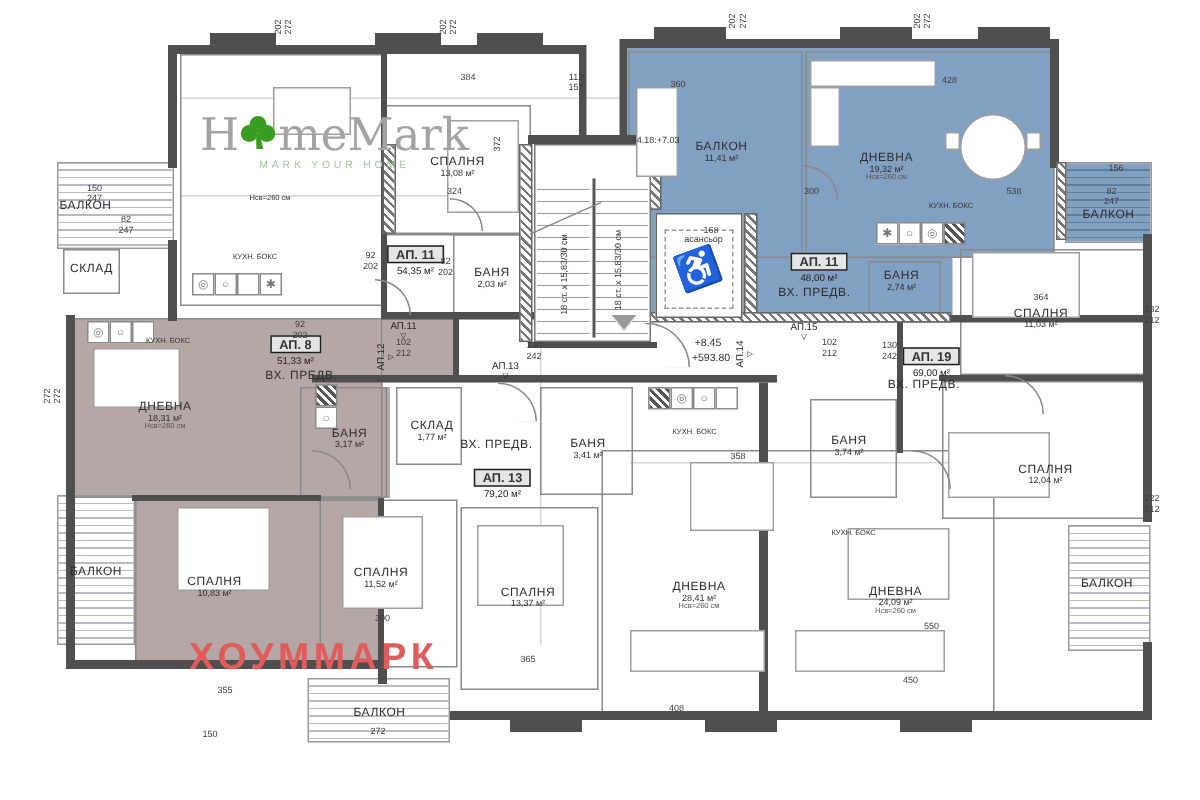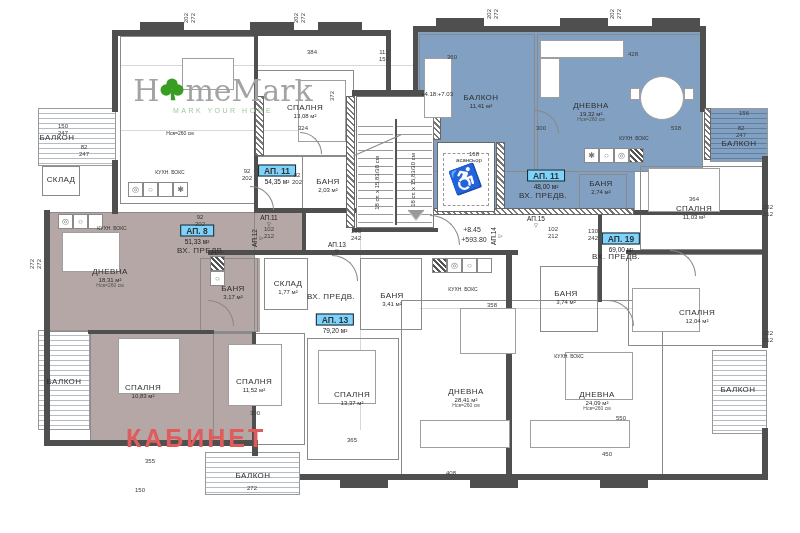--- a/index.html
+++ b/index.html
@@ -39,21 +39,21 @@
   .fix{position:absolute;display:flex;}
   .fix .cell{width:15px;height:15px;border:1px solid #8a8a8a;box-sizing:border-box;background:#fff;
              display:flex;align-items:center;justify-content:center;font-size:8px;color:#777;}
   .fix .cell.dark{background:repeating-linear-gradient(45deg,#555 0 2px,#fff 2px 4px);}
   
   .room-label{position:absolute;transform:translate(-50%,-50%);text-align:center;white-space:nowrap;color:#2e2e2e;line-height:1.1;}
   .room-label .nm{font-size:8px;letter-spacing:.4px;}
   .room-label .ar{font-size:6px;}
   .room-label .nt{font-size:5px;color:#555;}
   .tag{position:absolute;transform:translate(-50%,-50%);text-align:center;line-height:1.2;}
-  .tag .tag-box{display:inline-block;border:1.5px solid #1e1e1e;background:#7dd3fc;font-weight:bold;font-size:8.5px;padding:0 5px;}
+  .tag .tag-box{display:inline-block;border:1.5px solid #1e1e1e;background:#e5e5e5;font-weight:bold;font-size:8.5px;padding:0 5px;}
   .tag .tag-area{font-size:6.5px;color:#222;}
   .marker{position:absolute;transform-origin:center;text-align:center;font-size:6.5px;color:#222;line-height:1;white-space:nowrap;}
   .marker .tri{font-size:5px;display:block;}
   .dim{position:absolute;font-size:6px;color:#3d3d3d;white-space:nowrap;line-height:1;}
   .misc{position:absolute;color:#333;white-space:nowrap;line-height:1;}
   
   #logo{position:absolute;left:128px;top:76px;width:190px;text-align:center;}
   #logo .big{font-family:"DejaVu Serif",serif;font-size:30px;color:var(--logo-gray,#a3a3a3);line-height:1;}
   #logo .big svg{vertical-align:-2px;}
   #logo .tagline{font-size:7px;letter-spacing:2.5px;color:var(--logo-green2,#9dc89d);margin-top:1px;}
@@ -221,21 +221,21 @@
           <g fill="#3a9d23">
             <circle cx="12" cy="6.5" r="5.2"></circle>
             <circle cx="6.6" cy="12" r="5.2"></circle>
             <circle cx="17.4" cy="12" r="5.2"></circle>
             <path d="M10.8 12h2.4l2 9.5h-4.2z"></path>
           </g>
         </svg><span>meMark</span></div>
     <div class="tagline">MARK YOUR HOME</div>
   </div>
 
-  <div id="watermark">КАБИНЕТ</div>
+  <div id="watermark">ХОУММАРК</div>
 
   <div id="labels">
       <div class="room-label" style="left: 305px; top: 112px;">
         <div class="nm">СПАЛНЯ</div>
         <div class="ar">13,08 м²</div>
       </div>
       <div class="room-label" style="left: 328px; top: 186px;">
         <div class="nm">БАНЯ</div>
         <div class="ar">2,03 м²</div>
       </div>

